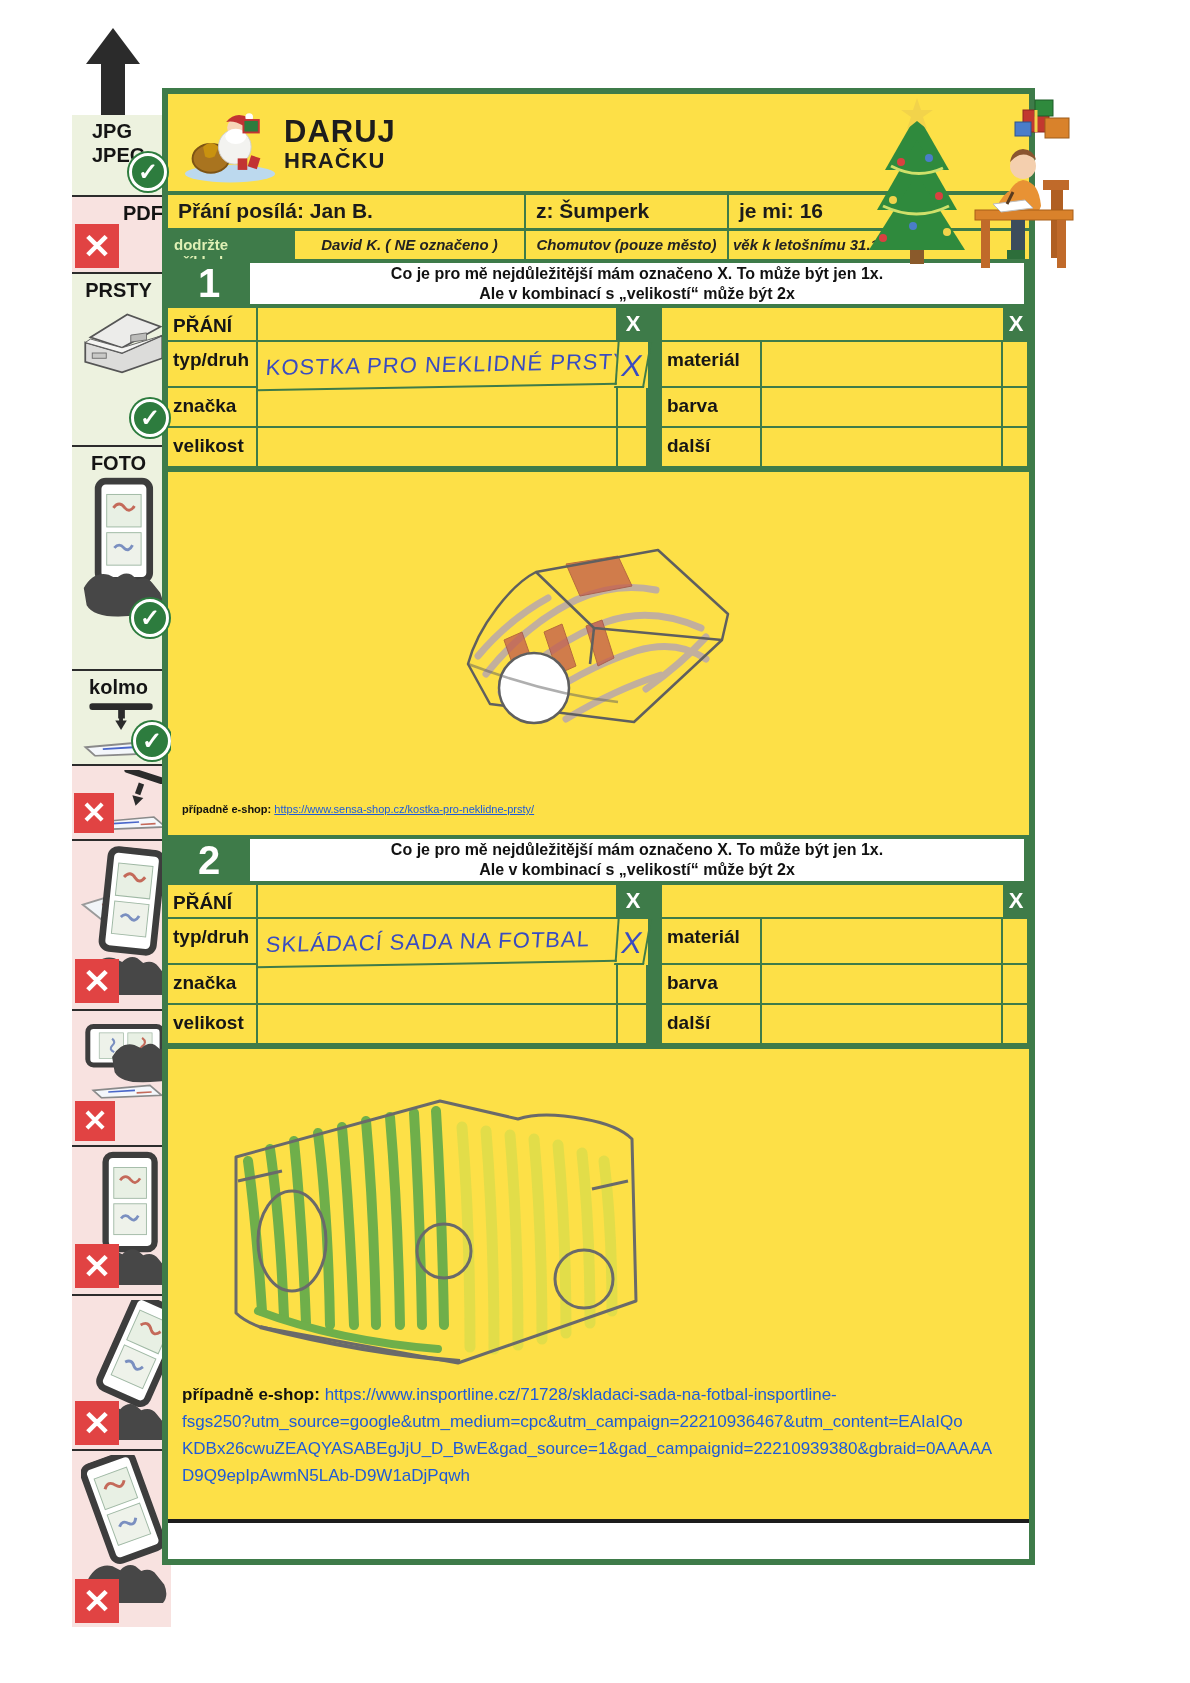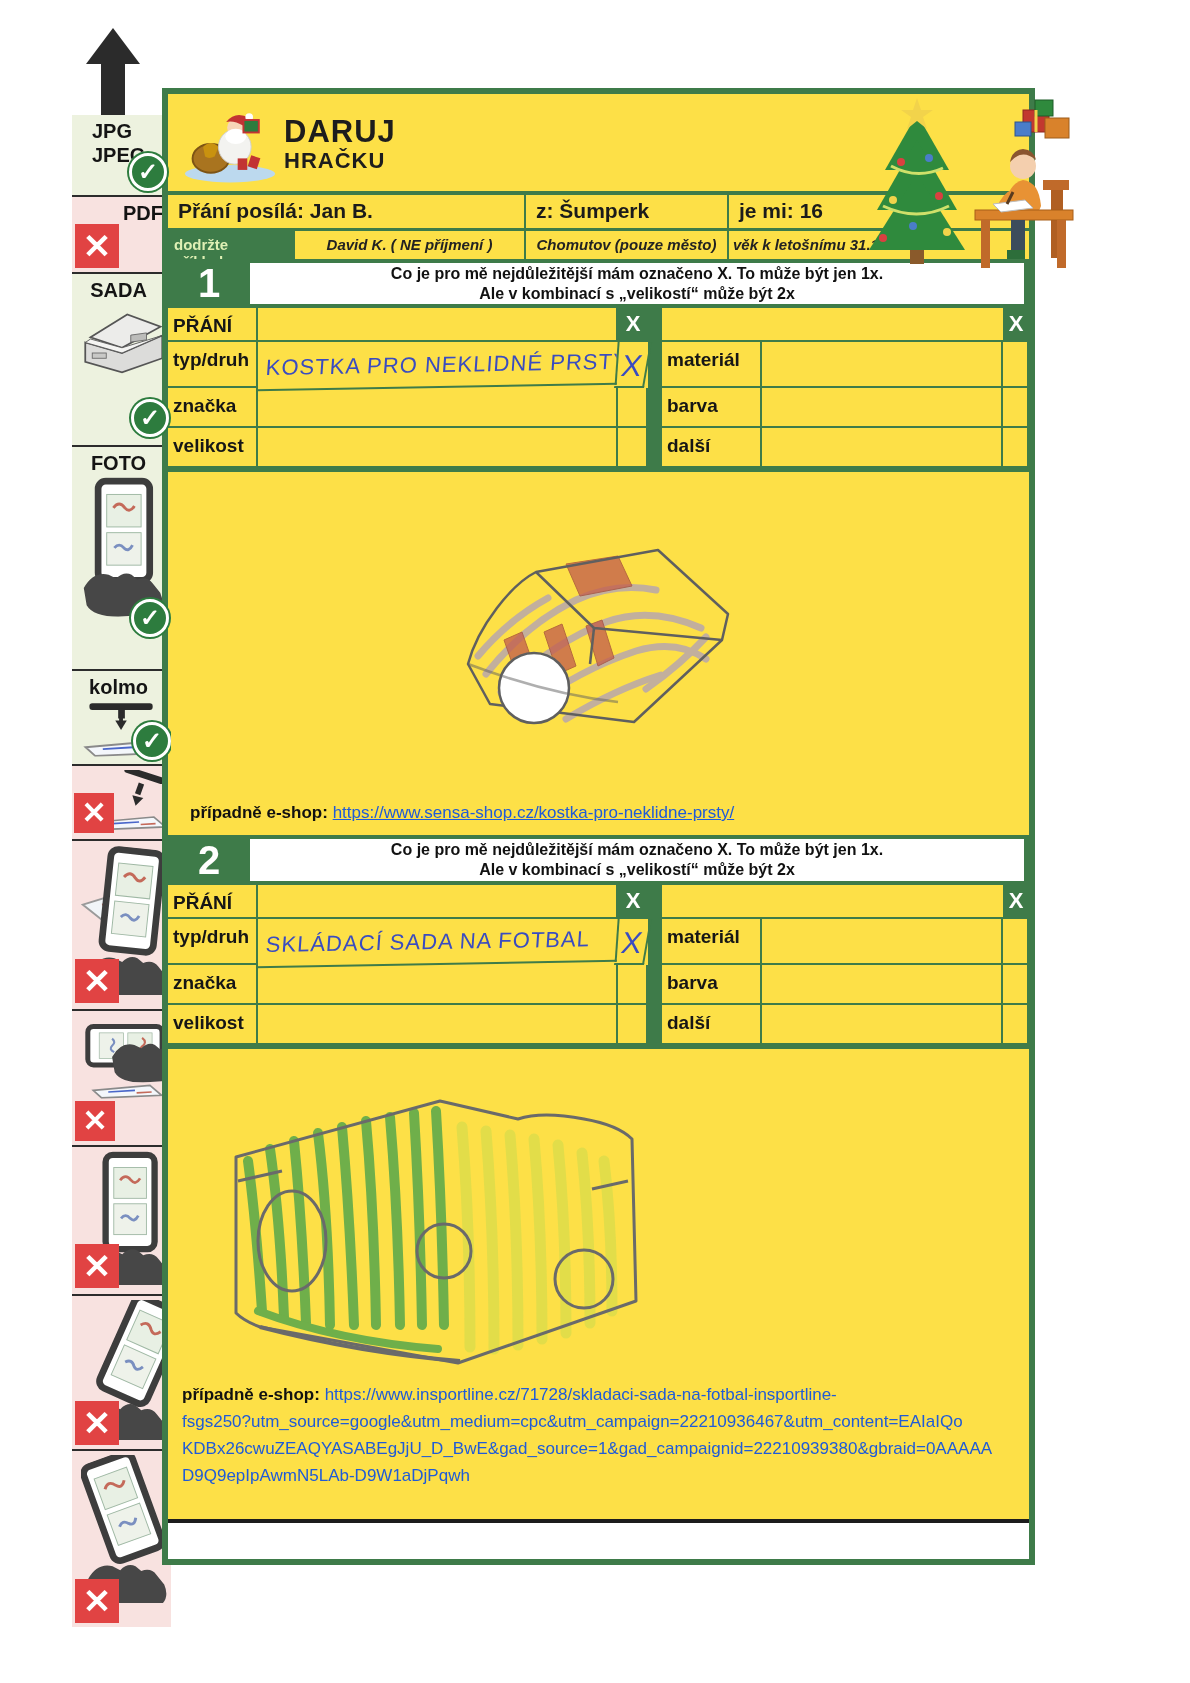--- a/index.html
+++ b/index.html
@@ -69,21 +69,21 @@
   .r-top{grid-column:5/7;border-bottom:2px solid var(--g);}
   .hand{font-size:22px;color:var(--hand);letter-spacing:1px;transform:skewX(-5deg) rotate(-1deg);
     padding:10px 0 0 8px;white-space:nowrap;overflow:hidden;}
   .hand-x{font-size:30px;color:var(--hand);display:flex;align-items:center;justify-content:center;
     transform:skewX(-10deg);padding-top:4px;}
 
   .draw-zone{position:relative;}
   .dz1{height:325px;}
   .dz2{height:330px;}
 
-  .eshop-line{height:38px;padding:6px 0 0 22px;font-size:17px;white-space:nowrap;}
+  .eshop-line{height:38px;padding:6px 0 0 14px;font-size:11px;white-space:nowrap;}
   .eshop-lbl{font-weight:bold;color:#111;}
   .eshop-link{color:var(--link);text-decoration:underline;}
   .eshop-block{height:140px;padding:2px 0 0 14px;font-size:17px;line-height:27px;overflow:hidden;}
   .eshop-block .url-line{color:var(--link);white-space:nowrap;overflow:hidden;display:block;}
   .eshop-block .first-line{white-space:nowrap;}
 
   .end-zone{flex:1;border-top:4px solid #1d1d1d;background:#fff;}
 
   svg{display:block;}
 </style>
@@ -125,21 +125,21 @@
       </div>
       <div class="chk-badge" style="right:4px;bottom:4px">✓</div>
     </div>
 
     <div class="side-cell forbidden" style="height:77px">
       <div class="side-label right">PDF</div>
       <div class="red-badge" style="left:3px;bottom:4px">✕</div>
     </div>
 
     <div class="side-cell allowed" style="height:173px">
-      <div class="side-label center">SADA</div>
+      <div class="side-label center">PRSTY</div>
       <svg class="side-art" width="88" height="84" viewBox="0 0 100 96">
         <polygon points="14,38 56,12 94,26 50,50" fill="#ececea" stroke="#555" stroke-width="2"></polygon>
         <polygon points="8,44 50,56 96,36 96,62 50,78 8,66" fill="#dcdcda" stroke="#555" stroke-width="2"></polygon>
         <polygon points="8,44 50,56 96,36 50,50 14,40" fill="#f4f4f2" stroke="#555" stroke-width="1"></polygon>
         <rect x="60" y="44" width="18" height="8" fill="#bcbcba" stroke="#666" transform="skewY(-8)"></rect>
         <rect x="16" y="56" width="16" height="6" fill="#c8c8c6" stroke="#666"></rect>
       </svg>
       <div class="chk-badge" style="right:2px;bottom:8px">✓</div>
     </div>
 
@@ -309,21 +309,21 @@
     </svg>
 
     <div class="f-sender">
       <div>Přání posílá: Jan B.</div>
       <div>z: Šumperk</div>
       <div>je mi: 16</div>
     </div>
 
     <div class="f-examples">
       <div class="ex-label">dodržte příklady:</div>
-      <div class="ex-val">David K. ( NE příjmení )</div>
+      <div class="ex-val">David K. ( NE označeno )</div>
       <div class="ex-val">Chomutov  (pouze město)</div>
       <div class="ex-val left">věk k letošnímu 31.12.</div>
     </div>
 
     <div class="sec-head h1">
       <div class="sec-num">1</div>
       <div class="sec-instr">
         <span style="display:block">Co je pro mě nejdůležitější mám označeno X.  To může být jen 1x.</span>
         <span style="display:block">Ale v kombinací s „velikostí“ může být 2x</span>
       </div>

